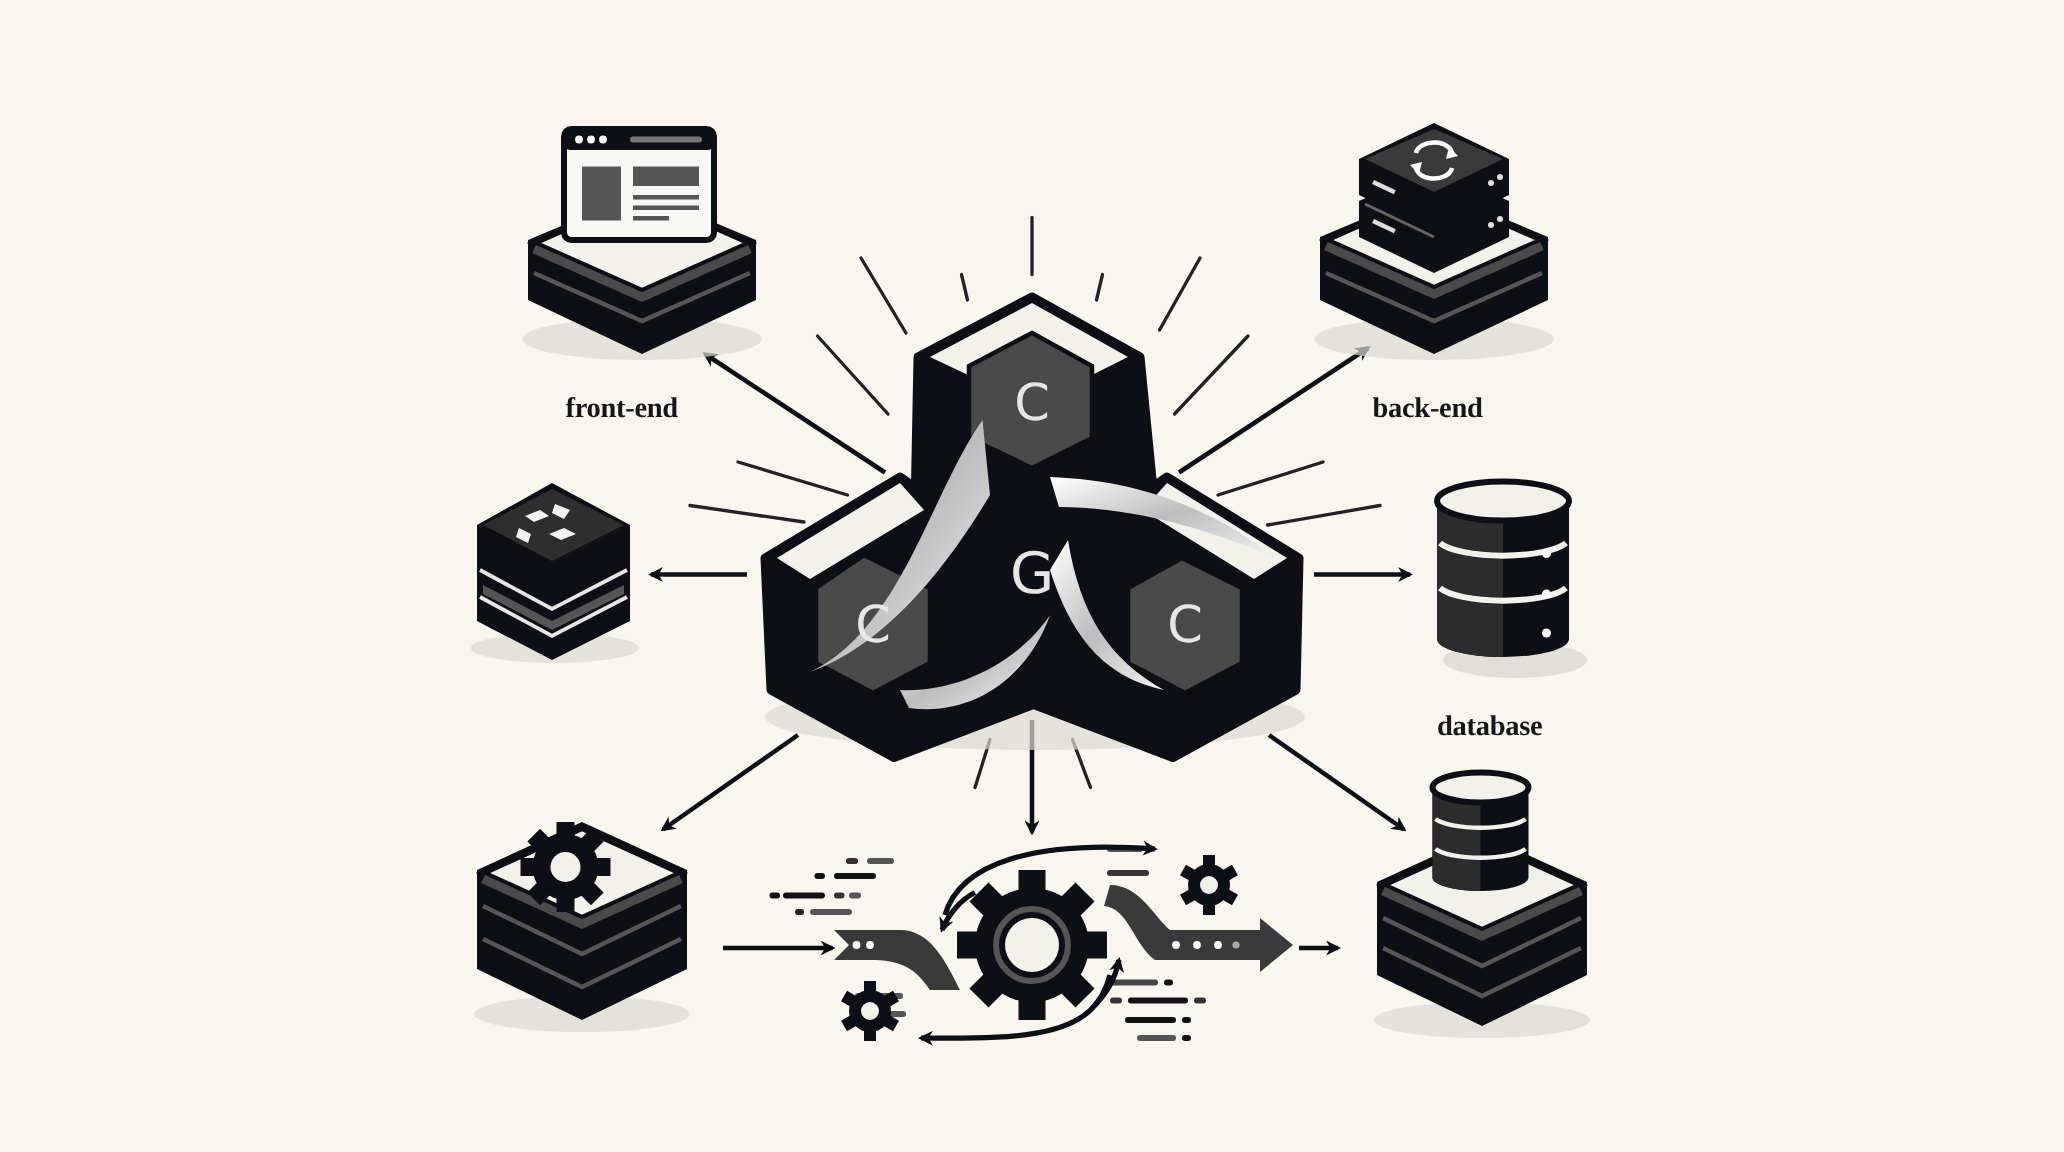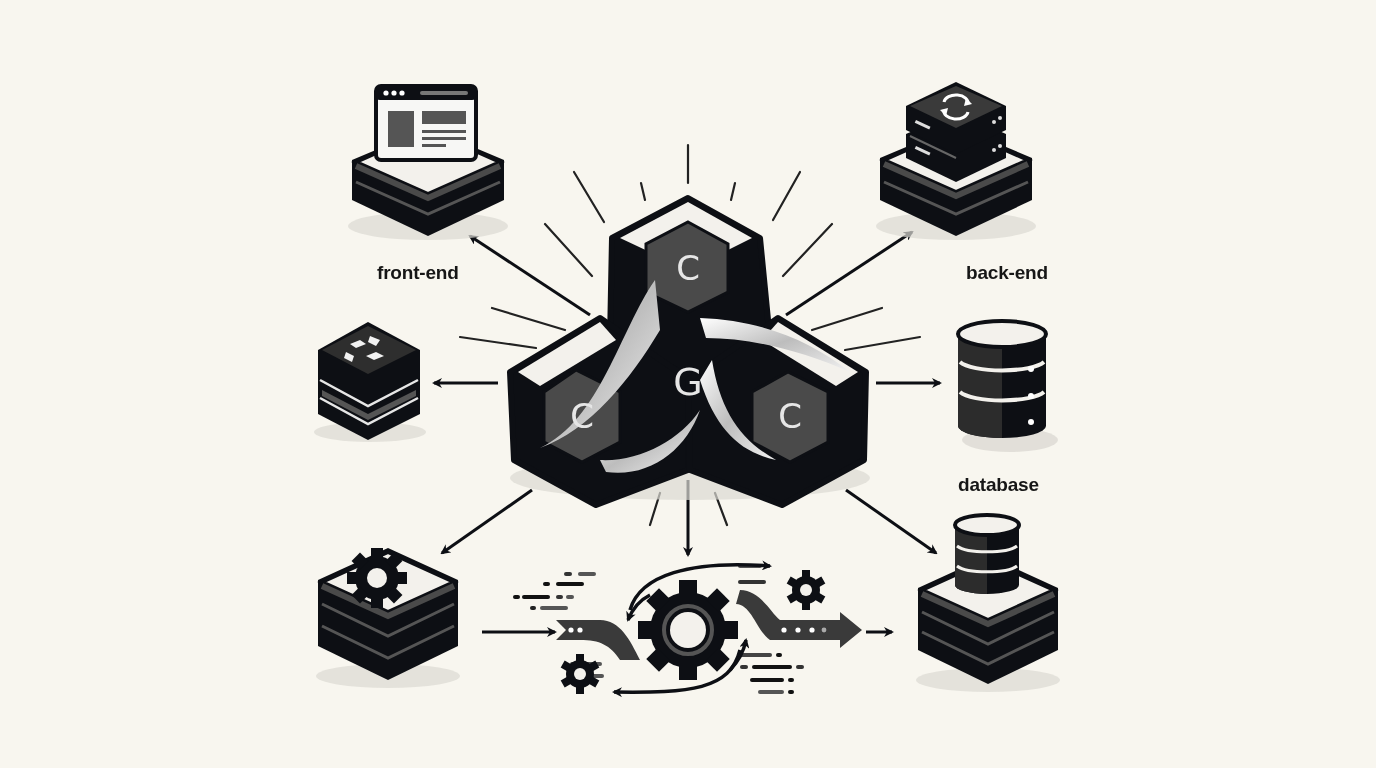--- a/index.html
+++ b/index.html
@@ -1,18 +1,18 @@
 <!DOCTYPE html>
 <html><head>
 <meta charset="utf-8">
 <style>
   html, body { margin:0; padding:0; }
   body { width:1376px; height:768px; background:#f8f6ef; overflow:hidden; position:relative; font-family:"DejaVu Sans","Liberation Sans",sans-serif; }
   #stage { position:absolute; left:0; top:0; width:1376px; height:768px; }
-  .label { position:absolute; font-family:Liberation Sans, sans-serif; font-weight:bold; font-size:19px; color:#161616; letter-spacing:-0.2px; }
+  .label { position:absolute; font-family:Liberation Serif, serif; font-weight:bold; font-size:19px; color:#161616; letter-spacing:-0.2px; }
 </style>
 </head>
 <body>
 
 <svg id="stage" viewBox="0 0 1376 768" xmlns="http://www.w3.org/2000/svg">
   <defs>
     <linearGradient id="ribbon" x1="0" y1="0" x2="1" y2="1">
       <stop offset="0" stop-color="#ffffff"></stop>
       <stop offset="0.5" stop-color="#bdbdbd"></stop>
       <stop offset="1" stop-color="#f2f2f2"></stop>
@@ -279,14 +279,14 @@
       <path d="M955,525 L955,585 A32,9 0 0 0 1019,585 L1019,525 Z" fill="#0d0f14"></path>
       <path d="M955,525 L955,585 A32,9 0 0 0 987,594 L987,525 Z" fill="#2c2c2c"></path>
       <ellipse cx="987" cy="525" rx="32" ry="10" fill="#f3f1ec" stroke="#0d0f14" stroke-width="4"></ellipse>
       <path d="M957,546 A32,9 0 0 0 1017,546" stroke="#f3f1ec" stroke-width="3" fill="none"></path>
       <path d="M957,566 A32,9 0 0 0 1017,566" stroke="#f3f1ec" stroke-width="3" fill="none"></path>
     </g>
   </g>
 </svg>
 
 <div class="label" style="left:377px; top:262px;">front-end</div>
-<div class="label" style="left:966px; top:262px;">back-end</div>
+<div class="label" style="left:915px; top:262px;">back-end</div>
 <div class="label" style="left:958px; top:474px;">database</div>
 
 </body></html>

